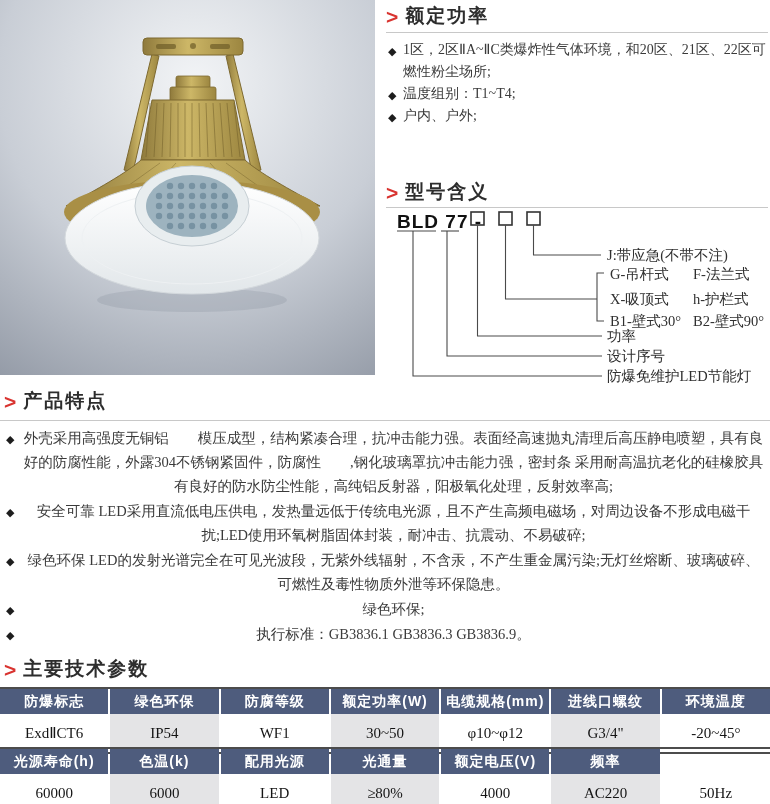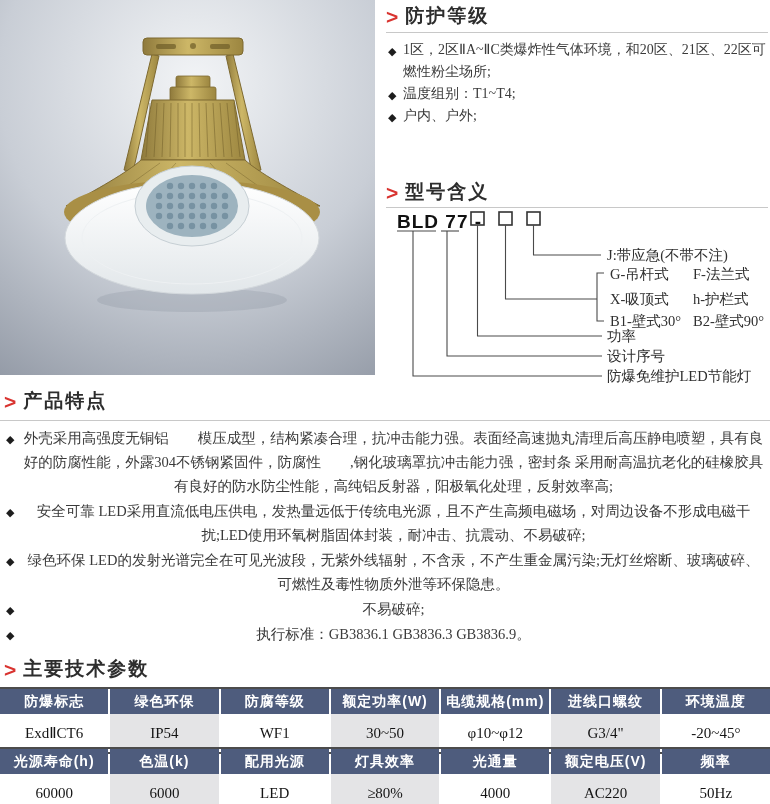--- a/index.html
+++ b/index.html
@@ -160,21 +160,21 @@
           <circle cx="192" cy="226" r="3.2"></circle>
           <circle cx="203" cy="226" r="3.2"></circle>
           <circle cx="214" cy="226" r="3.2"></circle>
       </g>
     </g>
   </svg>
 
   <div class="col-right">
     <h2 class="sec-head scope-head">
       <span class="arrow">&gt;</span>
-      <span>防护等级</span>
+      <span>额定功率</span>
     </h2>
     <div class="rule scope-rule"></div>
 
     <ul class="bullets scope-bullets scope-list">
       <li>1区，2区ⅡA~ⅡC类爆炸性气体环境，和20区、21区、22区可燃性粉尘场所;</li>
       <li>温度组别：T1~T4;</li>
       <li>户内、户外;</li>
     </ul>
 
     <h2 class="sec-head model-head">
@@ -217,21 +217,21 @@
   <div class="features">
     <h2 class="sec-head feat-head">
       <span class="arrow">&gt;</span>
       <span>产品特点</span>
     </h2>
     <div class="rule feat-rule"></div>
     <ul class="bullets feat-bullets feat-list">
       <li>外壳采用高强度无铜铝　　模压成型，结构紧凑合理，抗冲击能力强。表面经高速抛丸清理后高压静电喷塑，具有良好的防腐性能，外露304不锈钢紧固件，防腐性　　,钢化玻璃罩抗冲击能力强，密封条 采用耐高温抗老化的硅橡胶具有良好的防水防尘性能，高纯铝反射器，阳极氧化处理，反射效率高;</li>
       <li>安全可靠 LED采用直流低电压供电，发热量远低于传统电光源，且不产生高频电磁场，对周边设备不形成电磁干扰;LED使用环氧树脂固体封装，耐冲击、抗震动、不易破碎;</li>
       <li>绿色环保 LED的发射光谱完全在可见光波段，无紫外线辐射，不含汞，不产生重金属污染;无灯丝熔断、玻璃破碎、可燃性及毒性物质外泄等环保隐患。</li>
-      <li>不易破碎;</li>
+      <li>绿色环保;</li>
       <li>执行标准：GB3836.1 GB3836.3 GB3836.9。</li>
     </ul>
   </div>
 
   <div class="params">
     <h2 class="sec-head param-head">
       <span class="arrow">&gt;</span>
       <span>主要技术参数</span>
     </h2>
 
@@ -254,21 +254,20 @@
         <div class="td">G3/4"</div>
         <div class="td">-20~45°</div>
       </div>
     </div>
 
     <div class="ptable ptable2">
       <div class="trow">
         <div class="th">光源寿命(h)</div>
         <div class="th">色温(k)</div>
         <div class="th">配用光源</div>
-        <div class="th">灯具效率</div>
         <div class="th">光通量</div>
         <div class="th">额定电压(V)</div>
         <div class="th">频率</div>
       </div>
       <div class="trow">
         <div class="td">60000</div>
         <div class="td">6000</div>
         <div class="td">LED</div>
         <div class="td">≥80%</div>
         <div class="td">4000</div>

